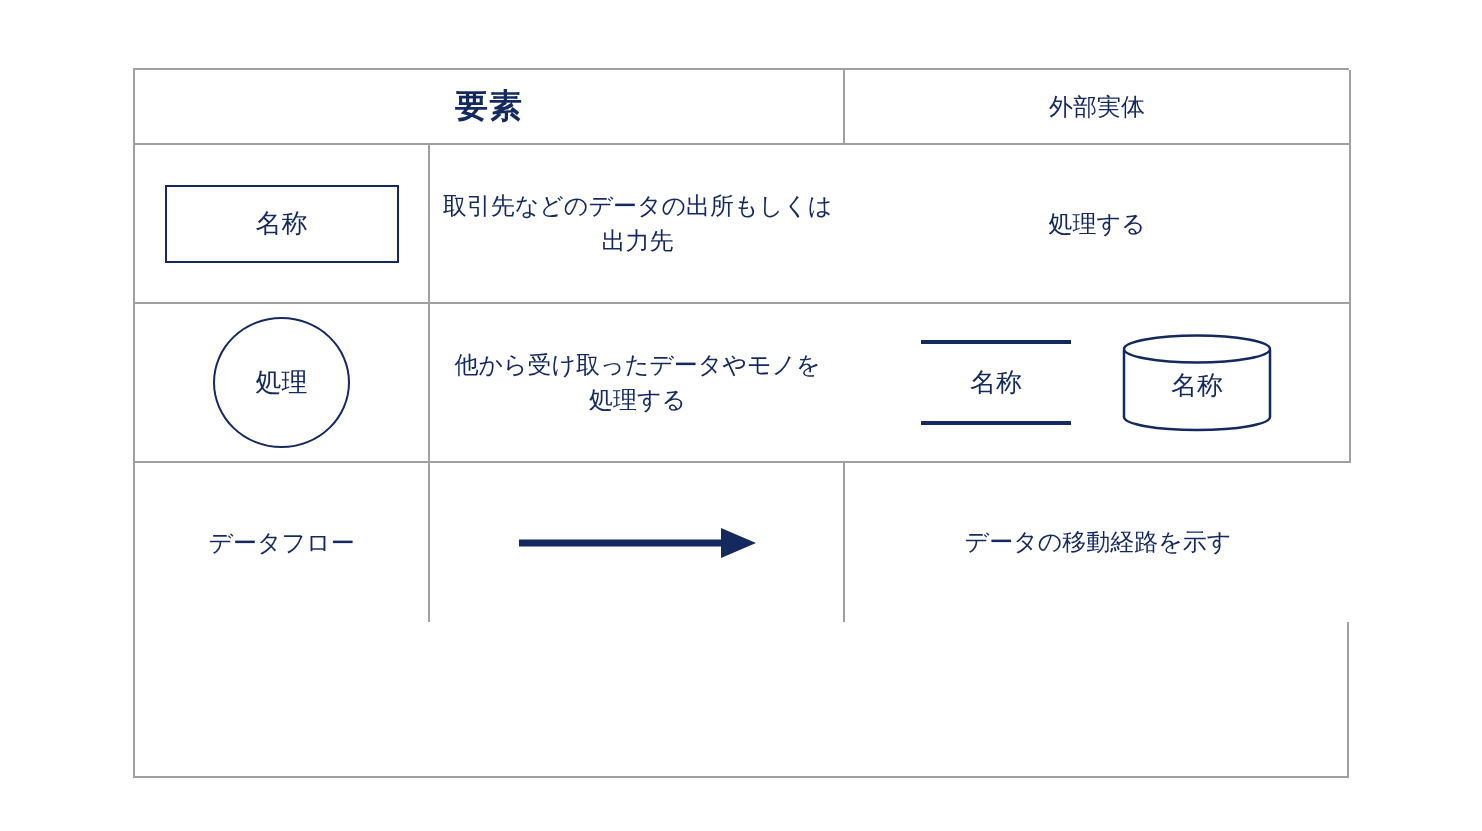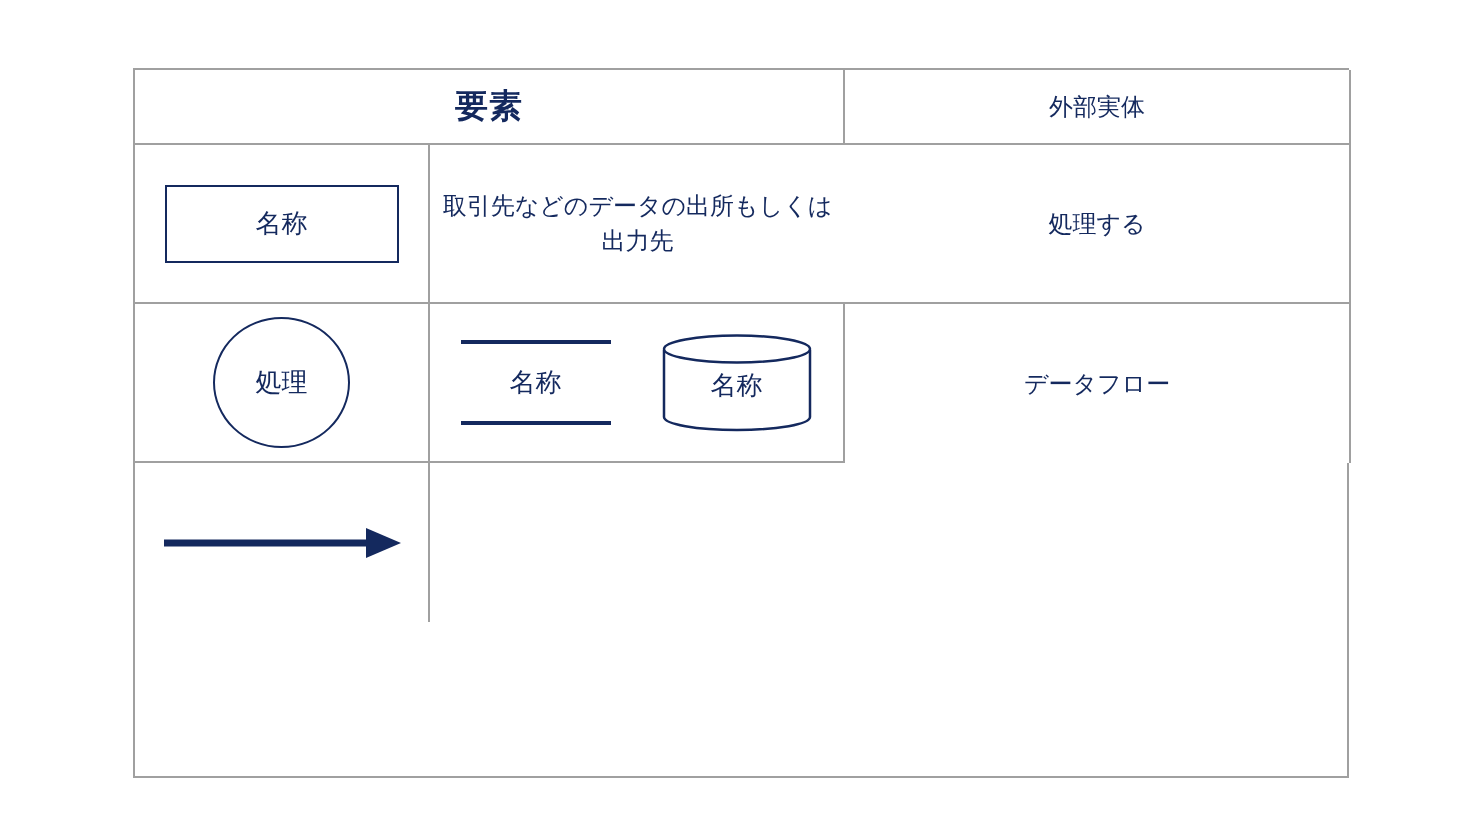--- a/index.html
+++ b/index.html
@@ -128,20 +128,22 @@
     </div>
     <div class="cell desc-cell last-col">取引先などのデータの出所もしくは
 出力先</div>
 
     <div class="cell label-cell">処理する</div>
     <div class="cell shape-cell">
       <div class="circle-shape">
         <span>処理</span>
       </div>
     </div>
+    <div class="cell desc-cell last-col">他から受け取ったデータやモノを
+処理する</div>
 
     <div class="cell shape-cell">
       <div class="lines-shape">
         <span>名称</span>
       </div>
       <div class="cylinder-shape">
         <svg width="152" height="100" viewBox="0 0 152 100">
           <path d="M3,17 L3,84 A73,13 0 0 0 149,84 L149,17" fill="none" stroke="#14295e" stroke-width="2.5"></path>
           <ellipse cx="76" cy="16" rx="73" ry="13.5" fill="none" stroke="#14295e" stroke-width="2.5"></ellipse>
         </svg>
@@ -151,15 +153,16 @@
 
     <div class="cell label-cell last-row">データフロー</div>
     <div class="cell shape-cell last-row">
       <div class="arrow-shape">
         <svg width="240" height="40" viewBox="0 0 240 40">
           <line x1="2" y1="20" x2="206" y2="20" stroke="#14295e" stroke-width="7"></line>
           <polygon points="204,5 239,20 204,35" fill="#14295e"></polygon>
         </svg>
       </div>
     </div>
+    <div class="cell desc-cell last-col last-row">データの移動経路を示す</div>
 
   </div>
 </div>
 
 </body></html>

